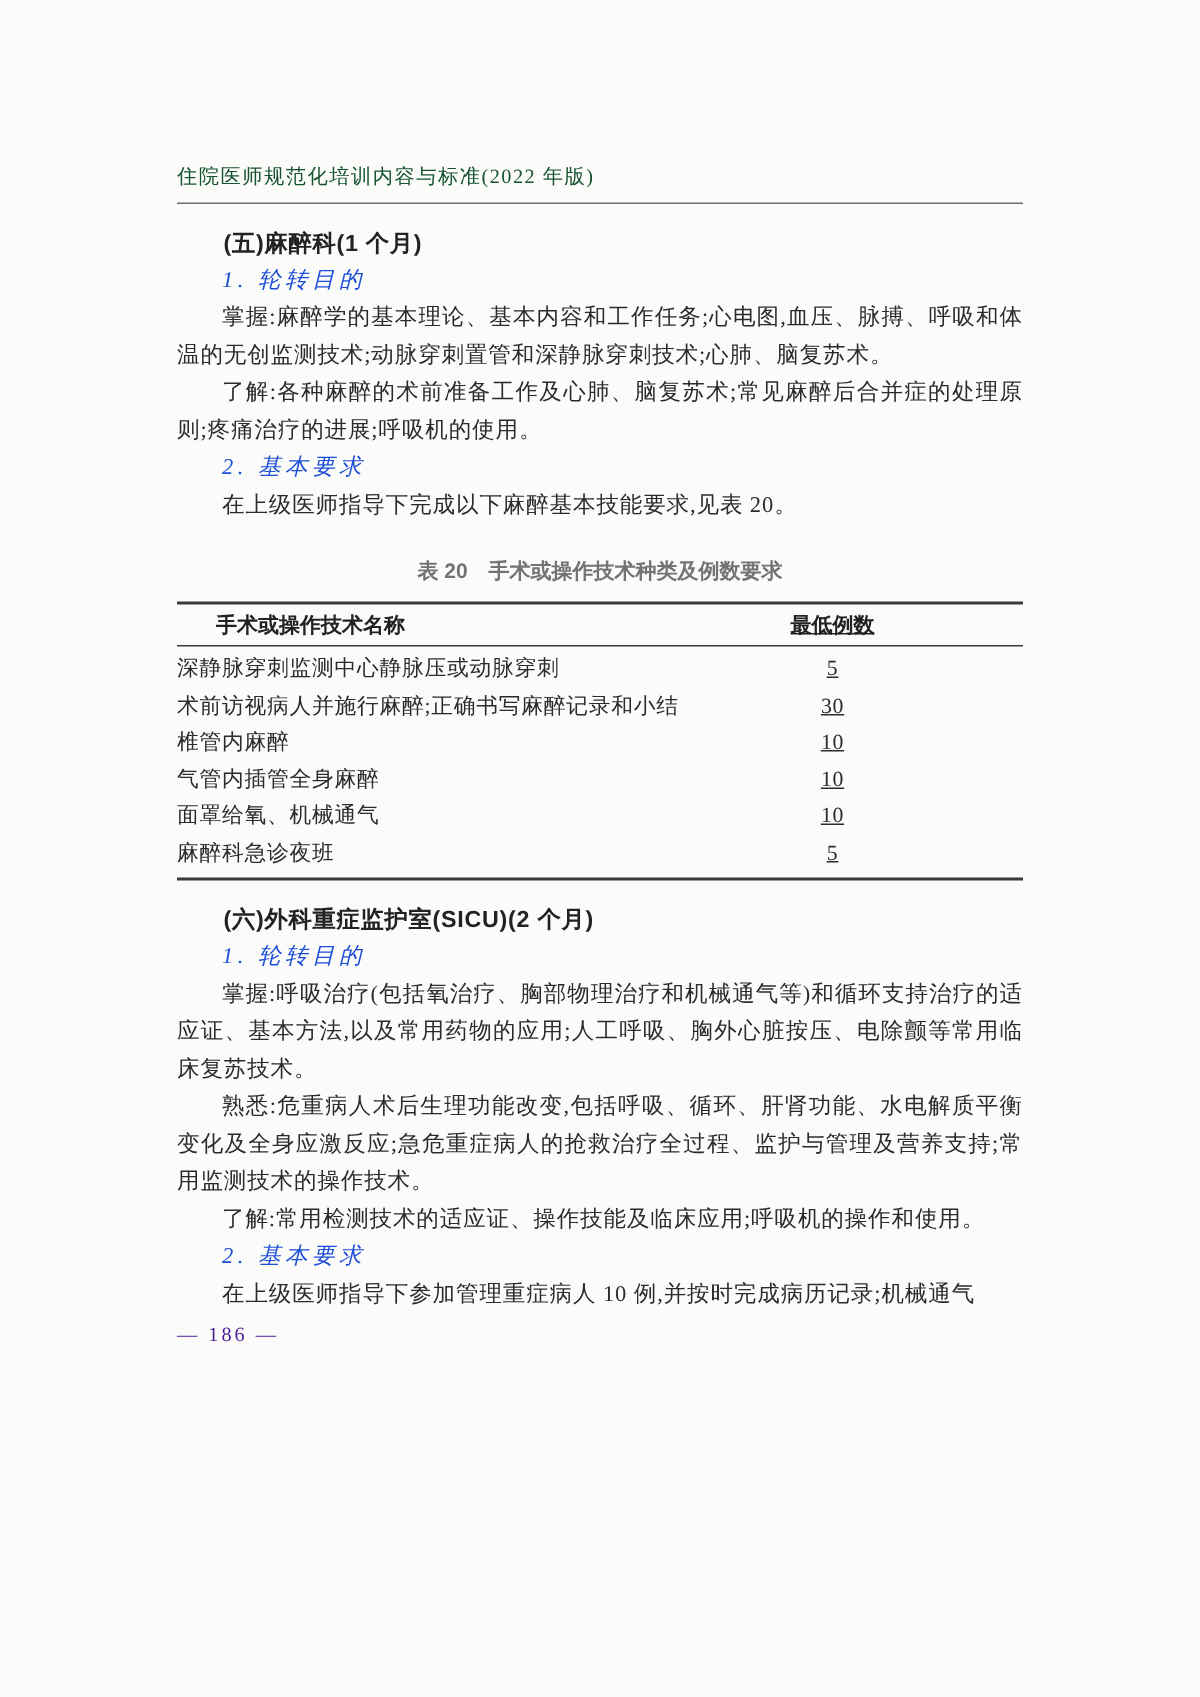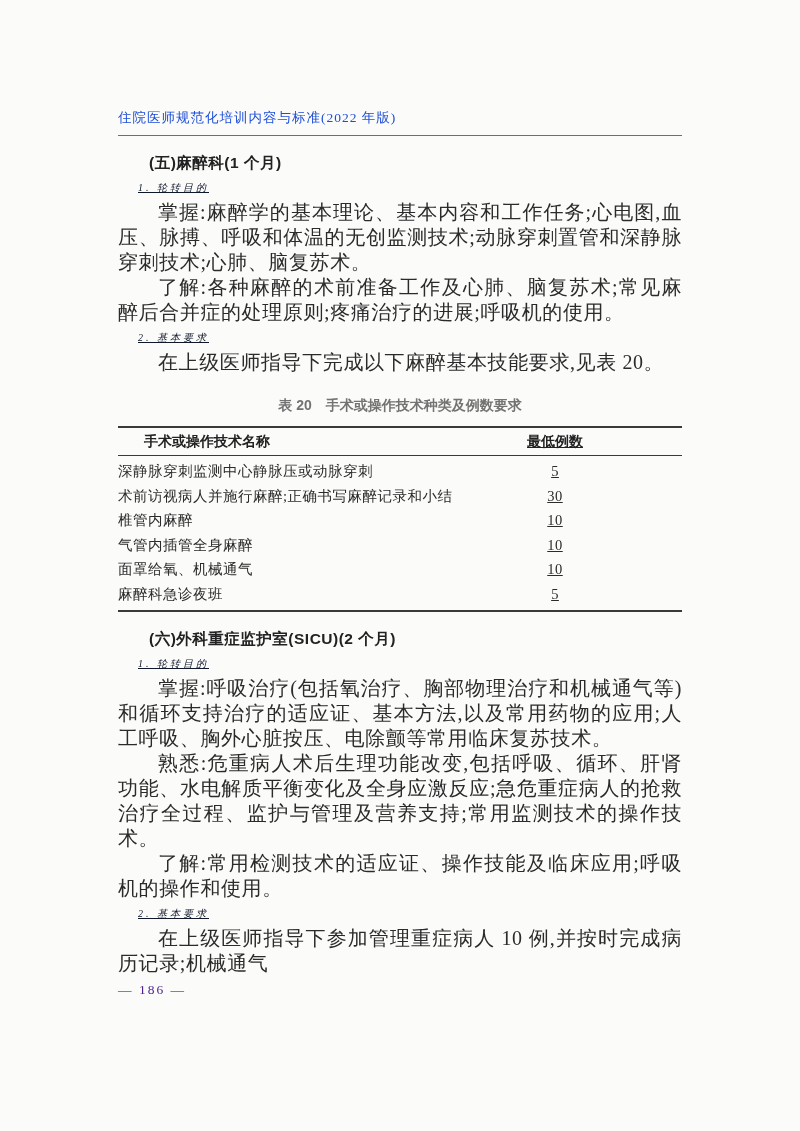--- a/index.html
+++ b/index.html
@@ -9,36 +9,36 @@
     background:#fbfbfa;
     font-family:"Liberation Serif","DejaVu Serif",serif;
     color:#2b2b2b;
     overflow:hidden;
   }
   .page { position:relative; width:800px; height:1131px; }
   .content { width:564px; margin-left:118px; }
 
   .doc-header { padding-top:108px; }
   .doc-header .hdr-text {
-    font-size:13.5px; color:#1d4ed8; letter-spacing:1px; line-height:20px;
+    font-size:13.5px; color:#14532d; letter-spacing:1px; line-height:20px;
   }
   .hdr-rule { border-bottom:1.5px solid #6e6e6e; margin-top:7px; }
 
   .sec-title {
     margin-top:14px;
     font-family:"Liberation Sans","DejaVu Sans",sans-serif;
     font-weight:bold; font-size:15.5px; line-height:25px;
     text-indent:2em; letter-spacing:0.5px; color:#222;
   }
   .kai {
-    font-size:10px; line-height:25px; text-indent:2em;
-    font-style:italic; letter-spacing:3px; color:#0f172a;text-decoration:underline;
+    font-size:15px; line-height:25px; text-indent:2em;
+    font-style:italic; letter-spacing:3px; color:#1d4ed8;
   }
   .para {
-    font-size:20px; line-height:25px;
+    font-size:15px; line-height:25px;
     text-align:justify; text-indent:2em; letter-spacing:0.6px;
   }
 
   .tbl-caption {
     margin-top:18px; text-align:center;
     font-family:"Liberation Sans","DejaVu Sans",sans-serif;
     font-weight:bold; font-size:14px; line-height:25px; color:#737373;
   }
   .tbl {
     margin-top:8px;

